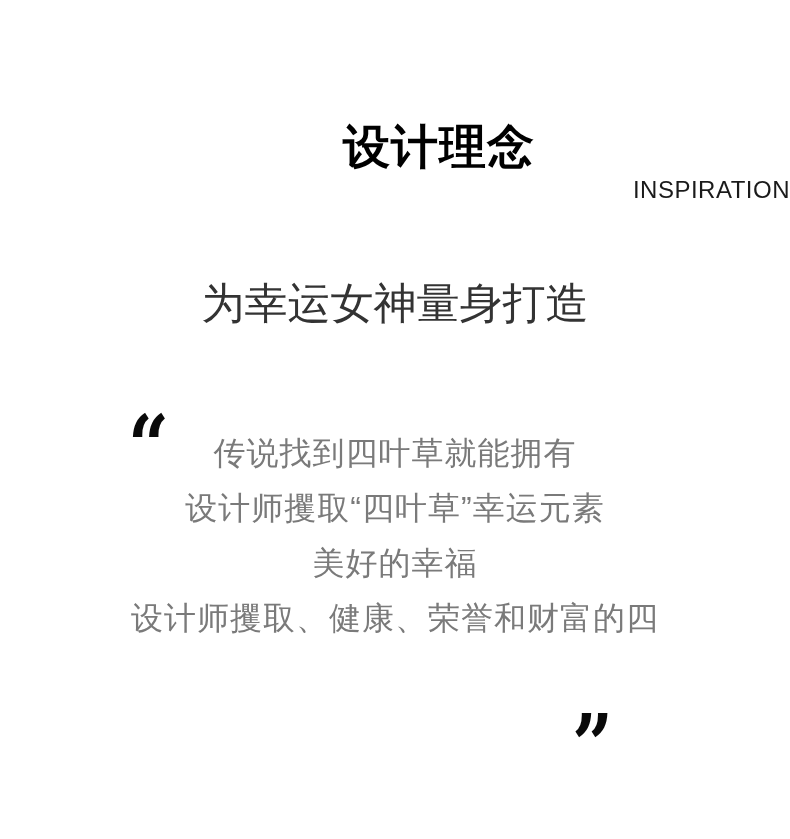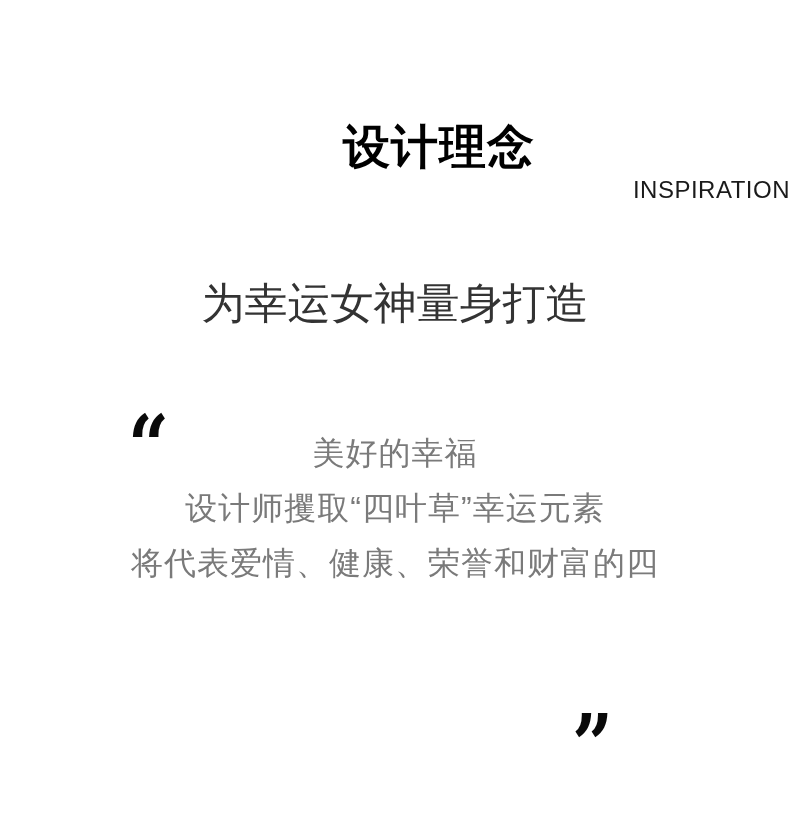--- a/index.html
+++ b/index.html
@@ -93,20 +93,21 @@
 
   <div class="title">设计理念</div>
 
   <div class="title-en">INSPIRATION</div>
 
   <div class="tagline">为幸运女神量身打造</div>
 
   <span class="qmark open">“</span>
 
   <div class="quote">
+    <div class="quote-line">传说找到四叶草就能拥有</div>
+    <div class="quote-line">设计师攫取“四叶草”幸运元素</div>
     <div class="quote-line">美好的幸福</div>
-    <div class="quote-line">设计师攫取“四叶草”幸运元素</div>
-    <div class="quote-line">将代表爱情、健康、荣誉和财富的四</div>
+    <div class="quote-line">设计师攫取、健康、荣誉和财富的四</div>
   </div>
 
   <span class="qmark close">”</span>
 
 </div>
 
 </body></html>

